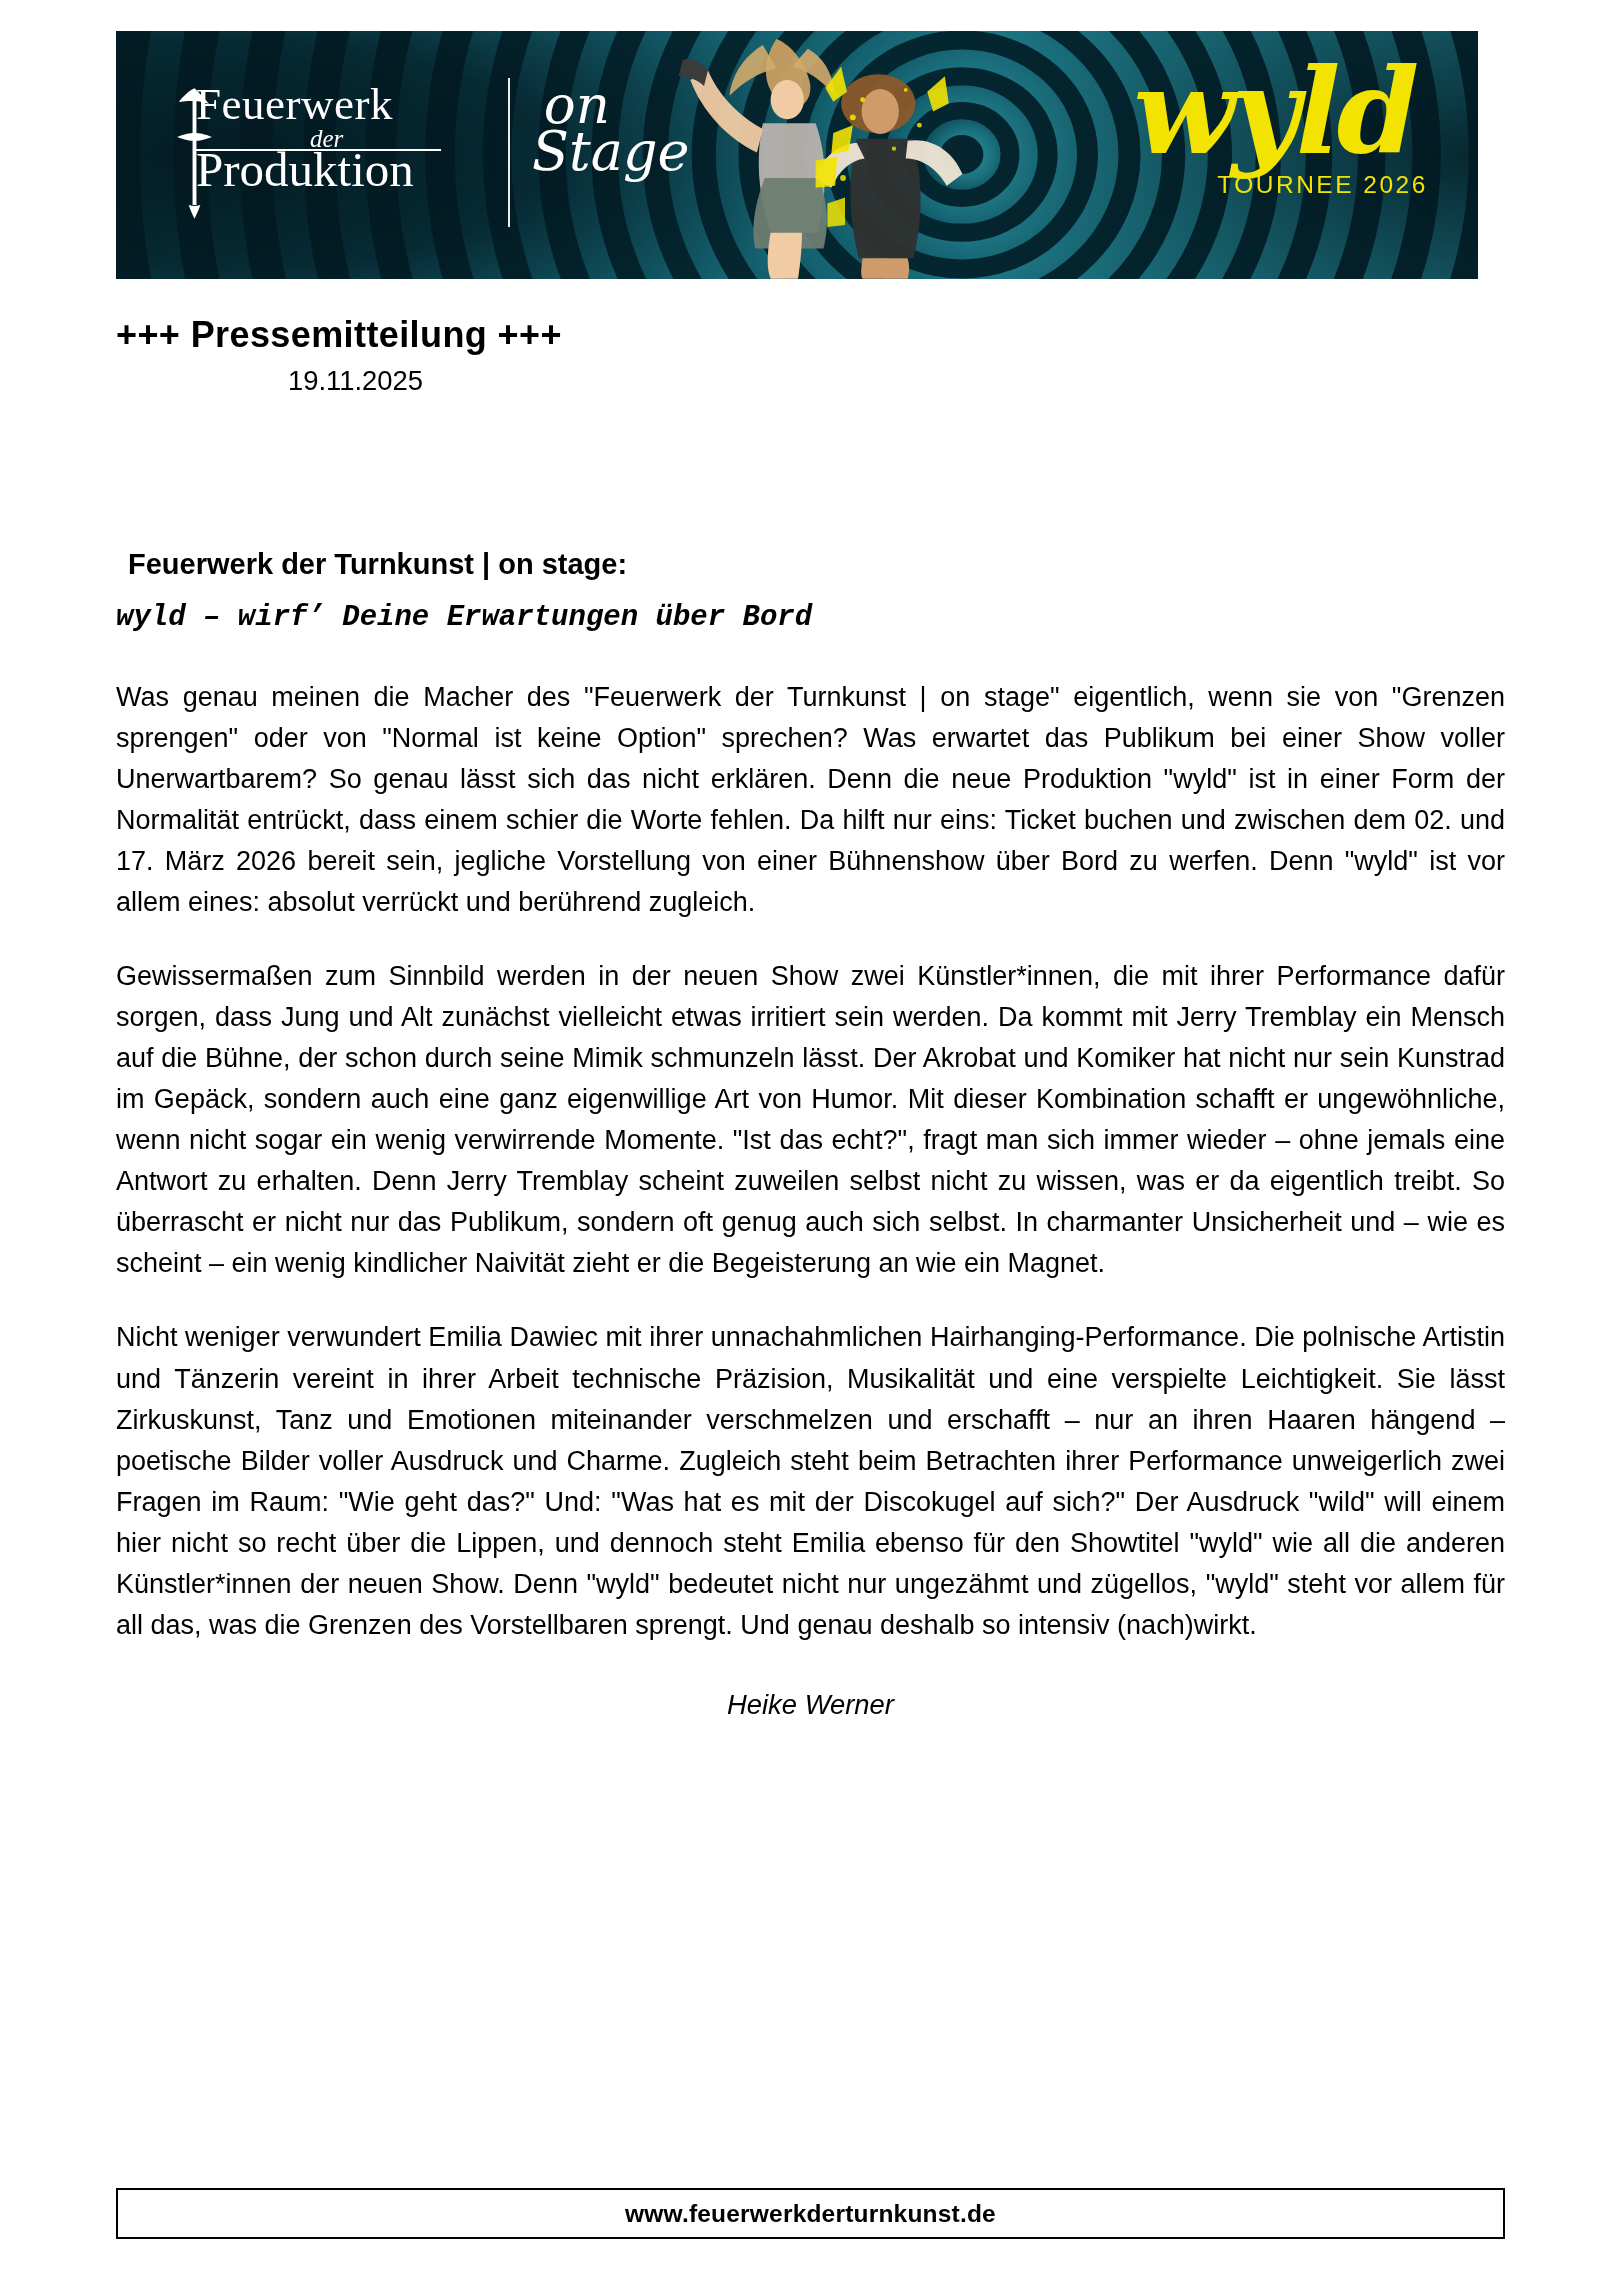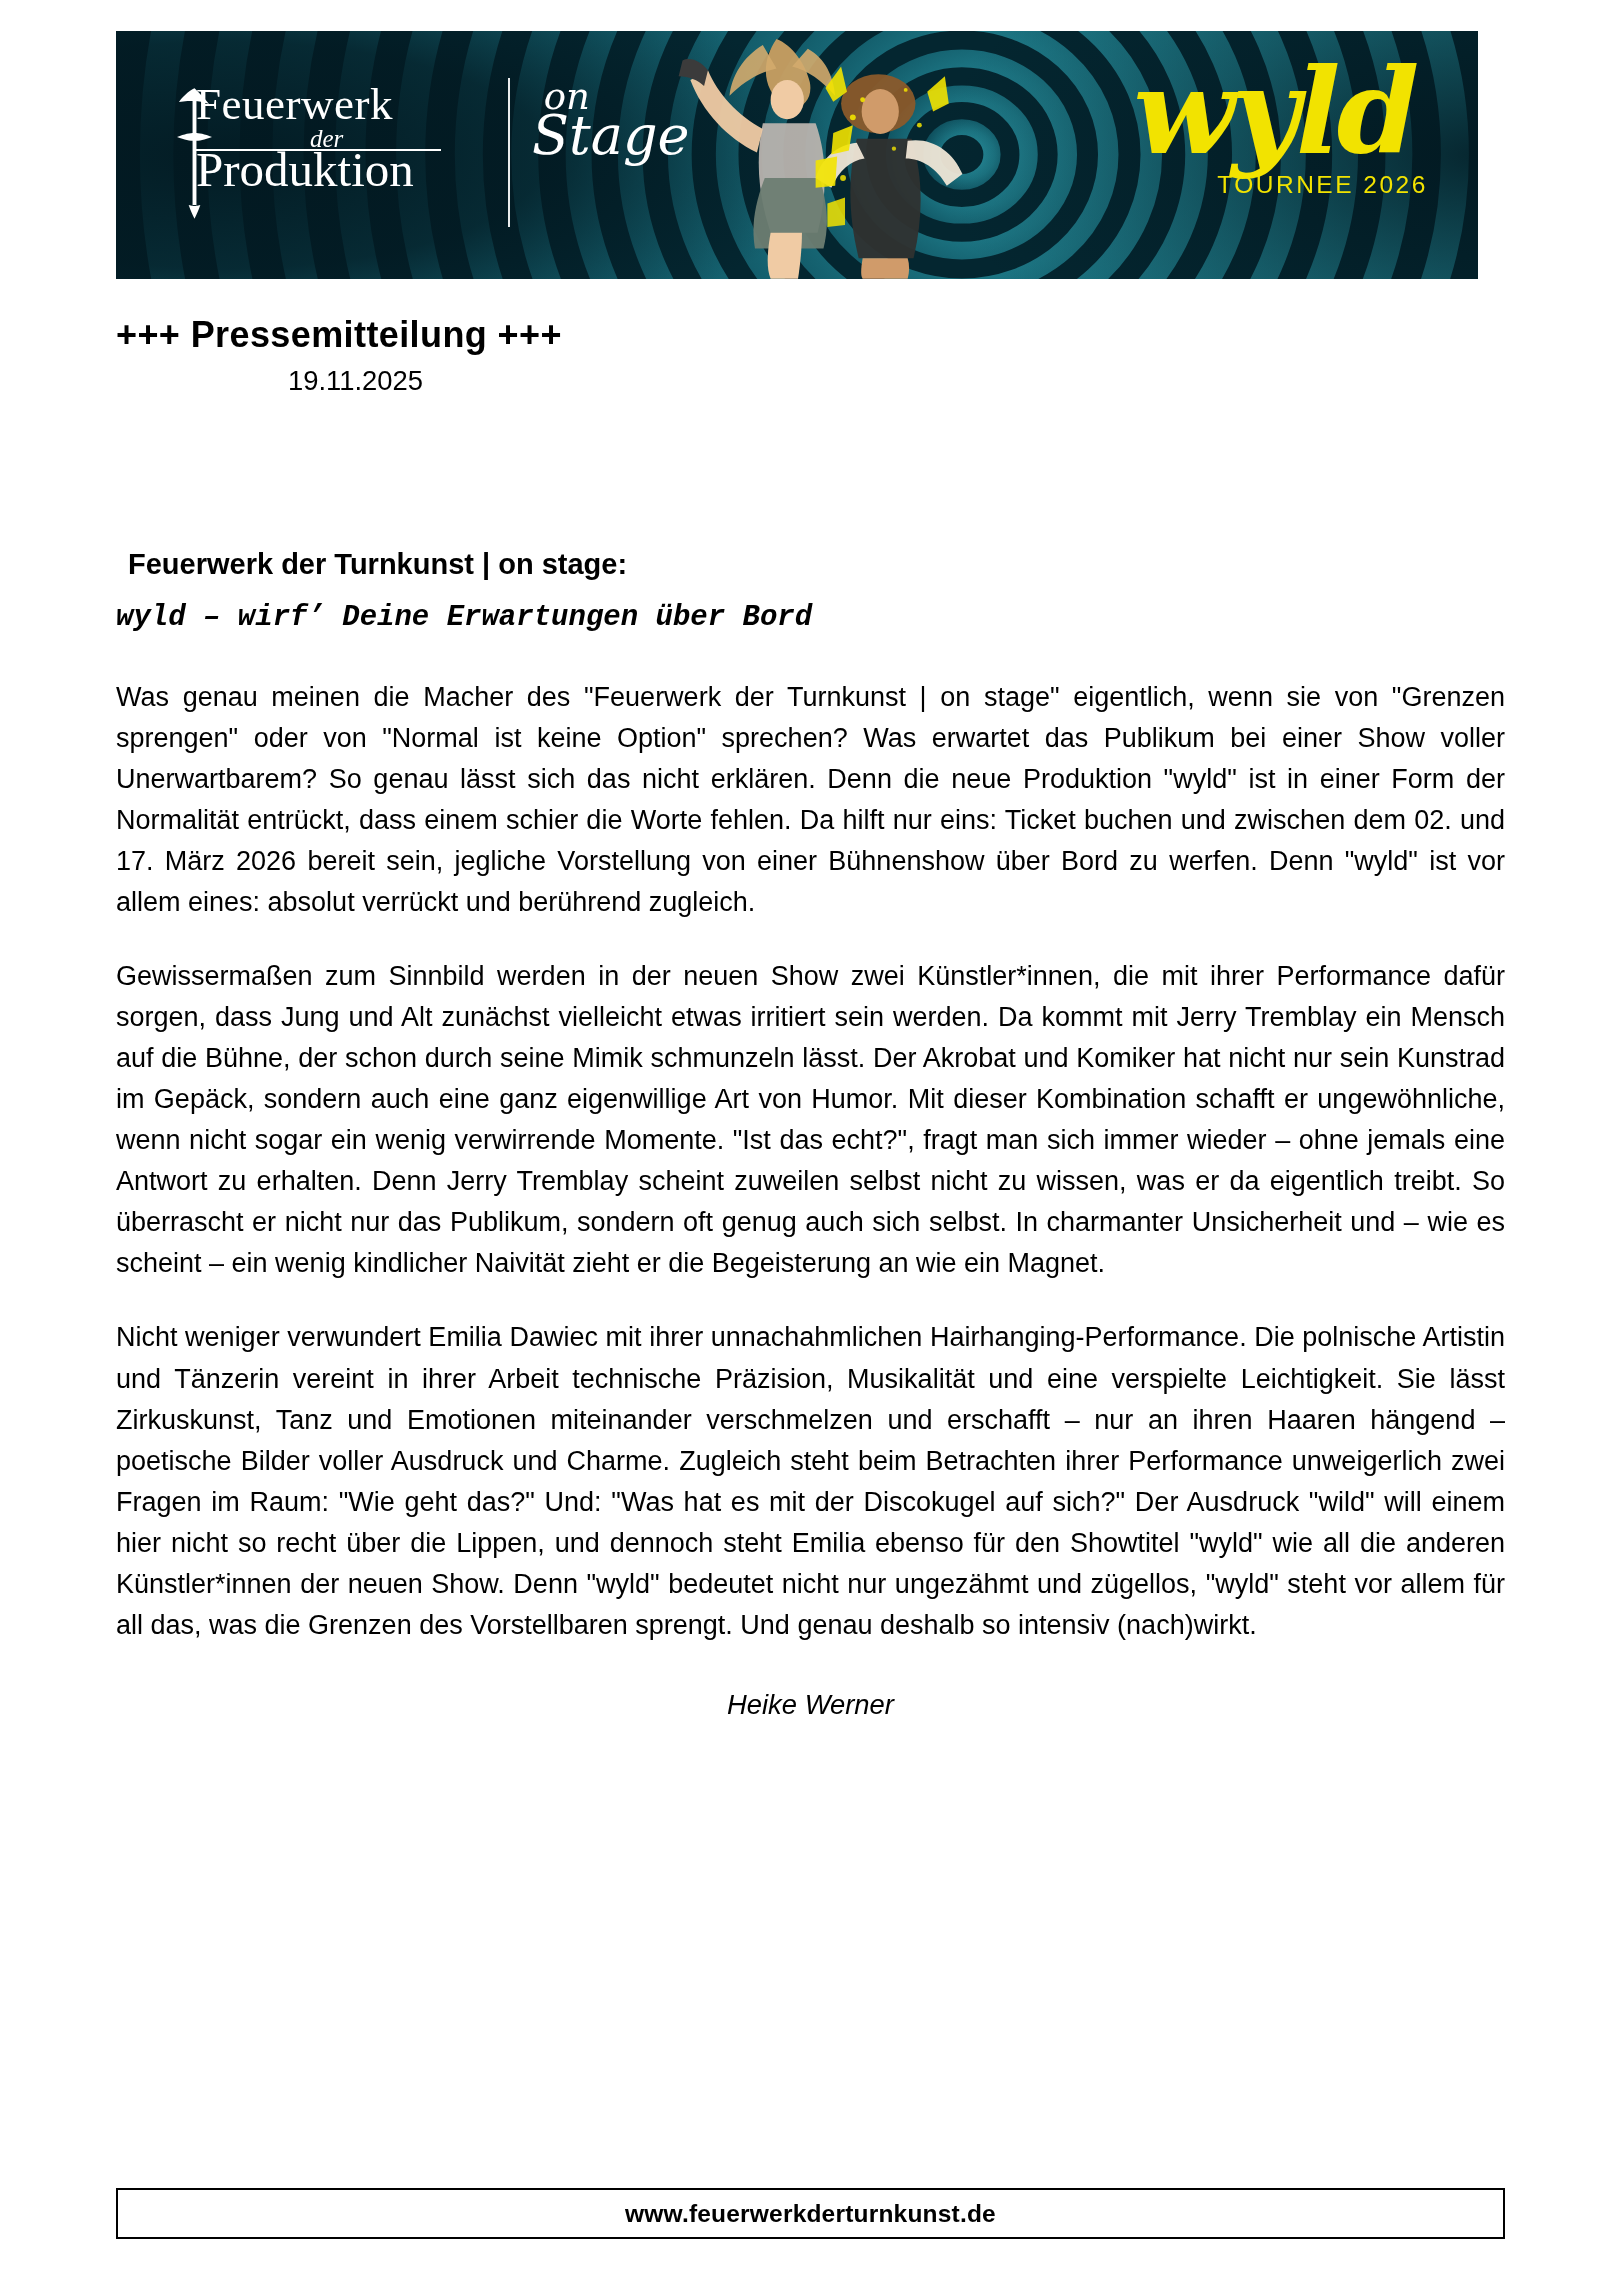--- a/index.html
+++ b/index.html
@@ -115,21 +115,21 @@
     position: absolute;
     left: 416px;
     top: 47px;
     width: 225px;
     height: 153px;
     color: #ffffff;
   }
   .on-word {
     font-family: "DejaVu Serif", serif;
     font-style: italic;
-    font-size: 37px;
+    font-size: 53px;
     line-height: 1;
     padding-left: 11.8px;
   }
   .stage-word {
     font-family: "DejaVu Serif", serif;
     font-style: italic;
     font-size: 54px;
     line-height: 1;
     margin-top: -5.9px;
   }

